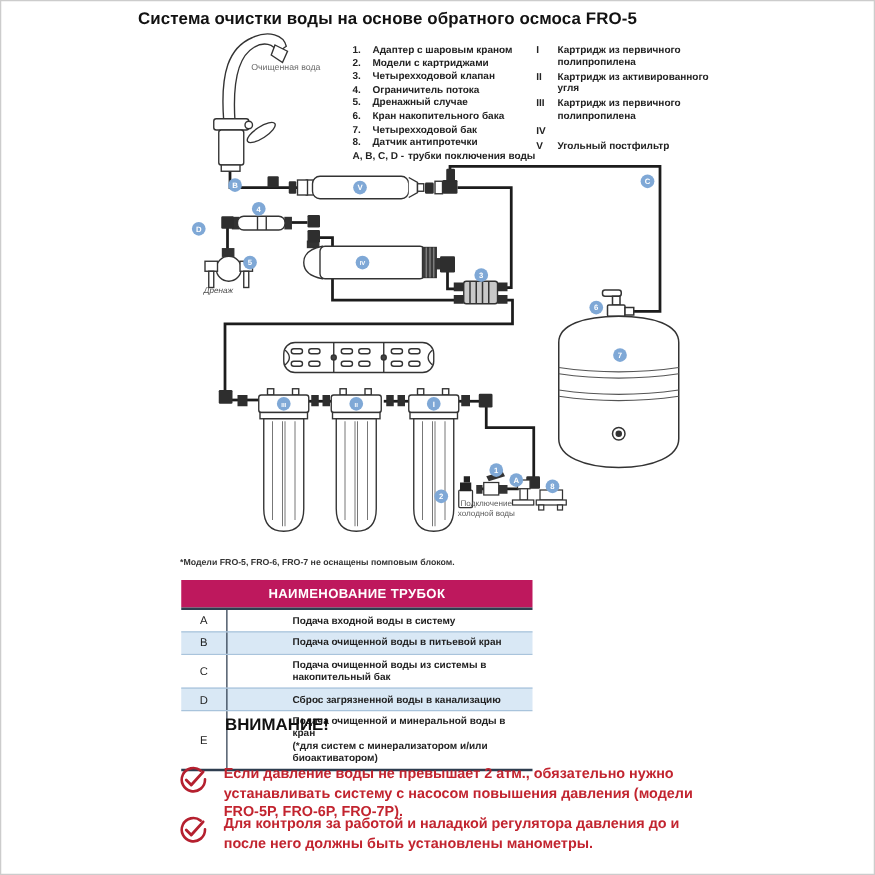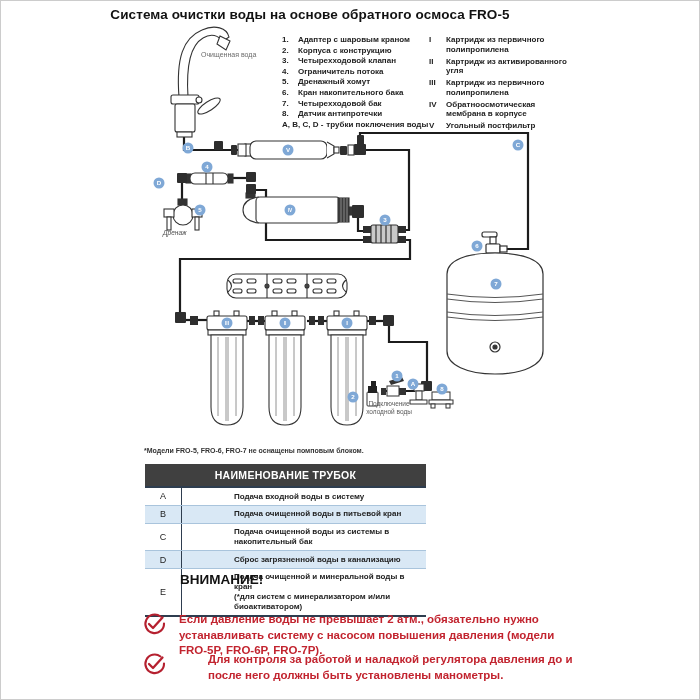--- a/index.html
+++ b/index.html
@@ -23,21 +23,21 @@
   .parts-list .num{flex:none;min-width:13px;margin-right:3px;}
   .roman-list{left:429px;top:35px;width:165px;z-index:3;font-size:8px;line-height:9.5px;font-weight:bold;color:#222;}
   .roman-list .li{display:flex;margin-bottom:2.5px;}
   .roman-list .num{flex:none;width:17px;}
   .roman-list .label{width:125px;}
 
   .models-note{left:144px;top:447px;width:300px;font-size:7px;color:#333;z-index:3;font-weight:bold;}
 
   .tube-table{left:145px;top:464px;width:281px;z-index:3;border-bottom:2px solid #2e3d4f;}
   .tt-header{
-    background:#404040;color:#fff;font-weight:bold;font-size:10.5px;
+    background:#be185d;color:#fff;font-weight:bold;font-size:10.5px;
     text-align:center;padding:5px 0 5px 0;letter-spacing:.3px;
   }
   .tt-rows{border-top:2px solid #2e3d4f;}
   .tt-row{display:flex;align-items:stretch;}
   .tt-row + .tt-row{border-top:1px solid #a9c4dc;}
   .tt-row:nth-of-type(even){background:#d9e8f5;}
   .tt-letter{
     flex:none;width:36px;border-right:1.5px solid #2e3d4f;
     display:flex;align-items:center;justify-content:center;
     font-size:9px;color:#222;
@@ -283,36 +283,36 @@
 
   <div class="abs parts-list">
 
       <div class="li">
         <span class="num">1.</span>
         <span class="label">Адаптер с шаровым краном</span>
       </div>
 
       <div class="li">
         <span class="num">2.</span>
-        <span class="label">Корпуса с конструкцию</span>
+        <span class="label">Модели с картриджами</span>
       </div>
 
       <div class="li">
         <span class="num">3.</span>
         <span class="label">Четырехходовой клапан</span>
       </div>
 
       <div class="li">
         <span class="num">4.</span>
         <span class="label">Ограничитель потока</span>
       </div>
 
       <div class="li">
         <span class="num">5.</span>
-        <span class="label">Дренажный хомут</span>
+        <span class="label">Дренажный случае</span>
       </div>
 
       <div class="li">
         <span class="num">6.</span>
         <span class="label">Кран накопительного бака</span>
       </div>
 
       <div class="li">
         <span class="num">7.</span>
         <span class="label">Четырехходовой бак</span>
@@ -341,21 +341,20 @@
         <span class="label">Картридж из активированного угля</span>
       </div>
 
       <div class="li">
         <span class="num">III</span>
         <span class="label">Картридж из первичного полипропилена</span>
       </div>
 
       <div class="li">
         <span class="num">IV</span>
-        <span class="label">Обратноосмотическая мембрана в корпусе</span>
       </div>
 
       <div class="li">
         <span class="num">V</span>
         <span class="label">Угольный постфильтр</span>
       </div>
     </div>
 
   <div class="abs models-note">*Модели FRO-5, FRO-6, FRO-7 не оснащены помповым блоком.</div>
 
@@ -395,21 +394,21 @@
   <div class="abs attn-title">ВНИМАНИЕ!</div>
 
   <div class="attn-item" style="left:142px;top:612px;">
     <svg class="attn-check" viewBox="0 0 24 24">
       <path d="M18.5,4.5 A9.3,9.3 0 1 0 22,11.5" fill="none" stroke="#b5202f" stroke-width="2.1" stroke-linecap="round"></path>
       <path d="M7,12 L11,16 L20.5,5.5" fill="none" stroke="#b5202f" stroke-width="2.3" stroke-linecap="round" stroke-linejoin="round"></path>
     </svg>
     <div class="attn-text">Если давление воды не превышает 2 атм., обязательно нужно устанавливать систему с насосом повышения давления (модели FRO-5P, FRO-6P, FRO-7P).</div>
   </div>
 
-  <div class="attn-item" style="left:142px;top:652px;gap:29px;">
+  <div class="attn-item" style="left:142px;top:652px;">
     <svg class="attn-check" viewBox="0 0 24 24">
       <path d="M18.5,4.5 A9.3,9.3 0 1 0 22,11.5" fill="none" stroke="#b5202f" stroke-width="2.1" stroke-linecap="round"></path>
       <path d="M7,12 L11,16 L20.5,5.5" fill="none" stroke="#b5202f" stroke-width="2.3" stroke-linecap="round" stroke-linejoin="round"></path>
     </svg>
     <div class="attn-text">Для контроля за работой и наладкой регулятора давления до и после него должны быть установлены манометры.</div>
   </div>
 
 </div>
 
 </body></html>

